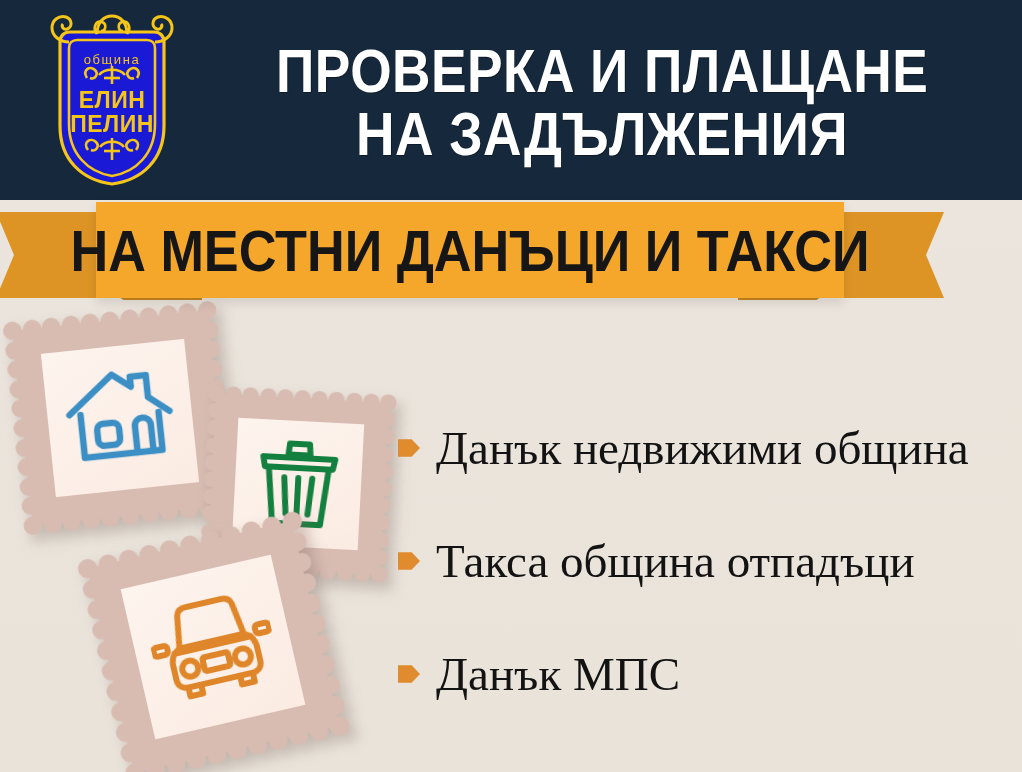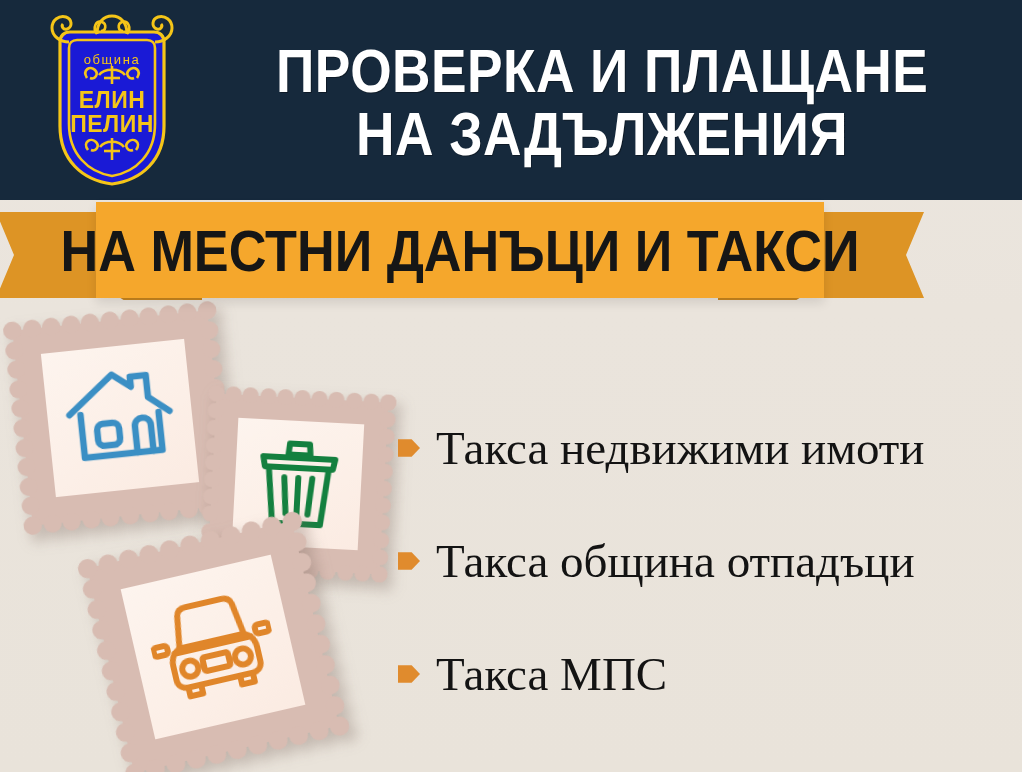--- a/index.html
+++ b/index.html
@@ -19,21 +19,21 @@
   .title-wrap{position:absolute;left:192px;top:14px;width:820px;height:176px;
       display:flex;flex-direction:column;align-items:center;justify-content:center;}
   .title-line{
       color:#ffffff;font-family:"Liberation Sans", sans-serif;
       font-weight:700;font-size:62px;line-height:1.02;letter-spacing:0.5px;
       transform:scaleX(0.86);transform-origin:center center;white-space:nowrap;
       text-shadow:1px 1px 0 rgba(0,0,0,.35);
   }
 
   
-  .ribbon{position:absolute;left:0;top:196px;width:920px;height:110px;z-index:6;}
+  .ribbon{position:absolute;left:0;top:196px;width:920px;height:110px;z-index:6;padding-left:20px;}
   .tail{position:absolute;top:16px;width:200px;height:86px;background:#dd9425;}
   .tail.left{left:-4px;clip-path:polygon(0 0,100% 0,100% 100%,0 100%,9% 50%);}
   .tail.right{right:-4px;clip-path:polygon(0 0,100% 0,91% 50%,100% 100%,0 100%);}
   .ribbon-fold{position:absolute;top:86px;height:18px;width:106px;background:#c9861f;}
   .ribbon-fold.l{left:96px;clip-path:polygon(0 0,100% 0,100% 100%,26% 100%);}
   .ribbon-fold.r{right:96px;clip-path:polygon(0 0,100% 0,74% 100%,0 100%);}
   .ribbon-main{position:absolute;left:96px;right:96px;top:6px;height:96px;background:#f5a72c;
       box-shadow:0 5px 10px rgba(0,0,0,.10);}
   .ribbon-text{
       position:absolute;left:0;right:0;top:0;height:96px;
@@ -321,25 +321,25 @@
             <path d="M81 86 L81 95 L94 95 L94 86"></path>
           </g>
         </svg>
       </div>
     </div>
   </div>
 
   <div class="list">
     <div class="li">
       <span class="bullet"></span>
-      <span class="li-text">Такса недвижими имоти</span>
+      <span class="li-text">Данък недвижими община</span>
     </div>
     <div class="li">
       <span class="bullet"></span>
       <span class="li-text">Такса община отпадъци</span>
     </div>
     <div class="li">
       <span class="bullet"></span>
-      <span class="li-text">Такса МПС</span>
+      <span class="li-text">Данък МПС</span>
     </div>
   </div>
 
 </div>
 
 </body></html>

